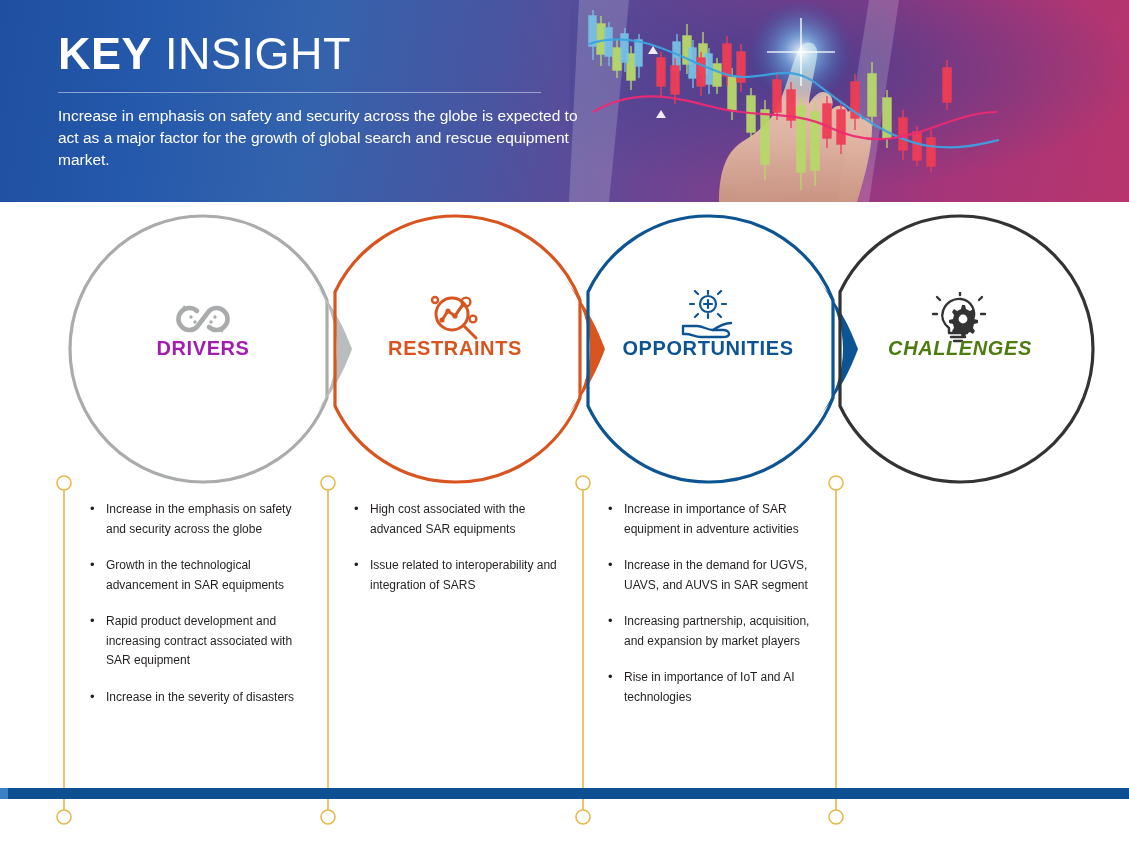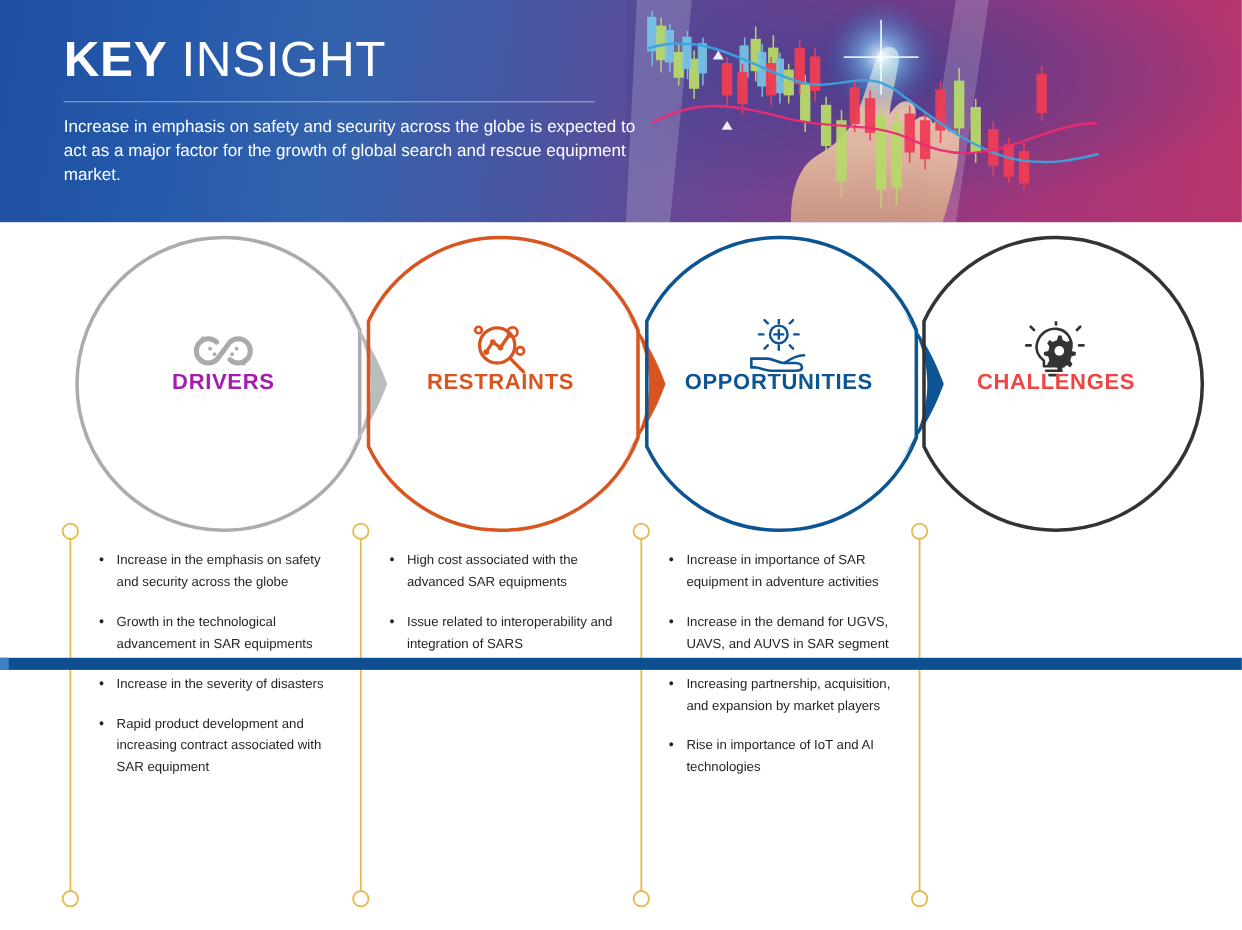--- a/index.html
+++ b/index.html
@@ -7,21 +7,21 @@
   html, body {
     width: 1129px;
     height: 845px;
     background: #ffffff;
     font-family: "Liberation Sans", sans-serif;
     overflow: hidden;
   }
   #page {
     position: relative;
     width: 1129px;
-    height: 609px;
+    height: 799px;
     background: #ffffff;
   }
 
   
   #header {
     position: absolute;
     left: 0; top: 0;
     width: 1129px;
     height: 202px;
     overflow: hidden;
@@ -499,28 +499,28 @@
         <g fill="#333333">
           <path d="M31,13 l3,0 l1,4 l4,2 l3,-2 l2,3 l-2,3 l1,4 l4,1 l0,3 l-4,1 l-1,4 l2,3 l-2,3 l-3,-2 l-4,2 l-1,4 l-3,0 l-1,-4 l-4,-2 l-3,2 l-2,-3 l2,-3 l-1,-4 l-4,-1 l0,-3 l4,-1 l1,-4 l-2,-3 l2,-3 l3,2 l4,-2 Z"></path>
         </g>
         <circle cx="32" cy="27" r="4.4" fill="#ffffff"></circle>
       </svg>
     </div>
 
     <div class="node-label" style="left:203px; top:135px; color:#a21caf;">DRIVERS</div>
     <div class="node-label" style="left:455px; top:135px; color:#d8551f;">RESTRAINTS</div>
     <div class="node-label" style="left:708px; top:135px; color:#0d5493;">OPPORTUNITIES</div>
-    <div class="node-label" style="left:960px; top:135px; color:#ef4444;">CHALLENGES</div>
+    <div class="node-label" style="left:960px; top:135px; color:#4d7c0f;font-style:italic;">CHALLENGES</div>
 
     <div class="bullet-col" style="left:88px;">
       <ul>
         <li>Increase in the emphasis on safety and security across the globe</li>
         <li>Growth in the technological advancement in SAR equipments</li>
+        <li>Rapid product development and increasing contract associated with SAR equipment</li>
         <li>Increase in the severity of disasters</li>
-        <li>Rapid product development and increasing contract associated with SAR equipment</li>
       </ul>
     </div>
 
     <div class="bullet-col" style="left:352px;">
       <ul>
         <li>High cost associated with the advanced SAR equipments</li>
         <li>Issue related to interoperability and integration of SARS</li>
       </ul>
     </div>
 

